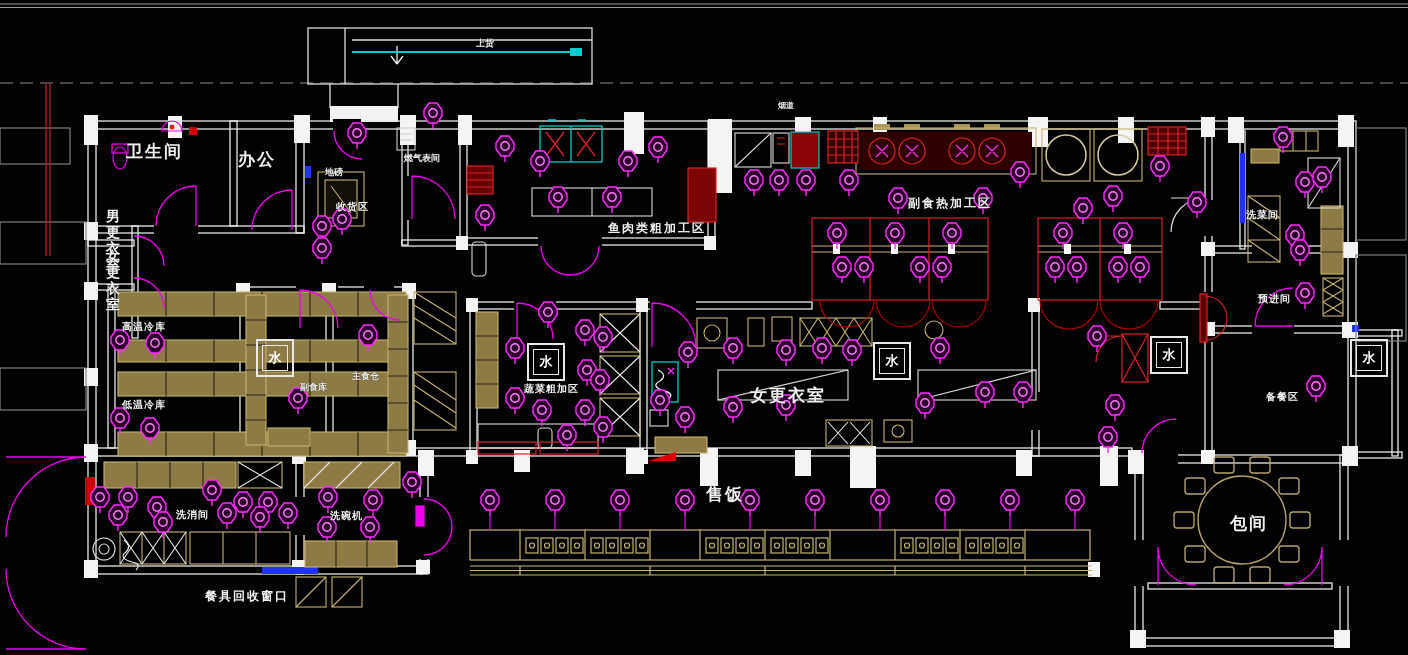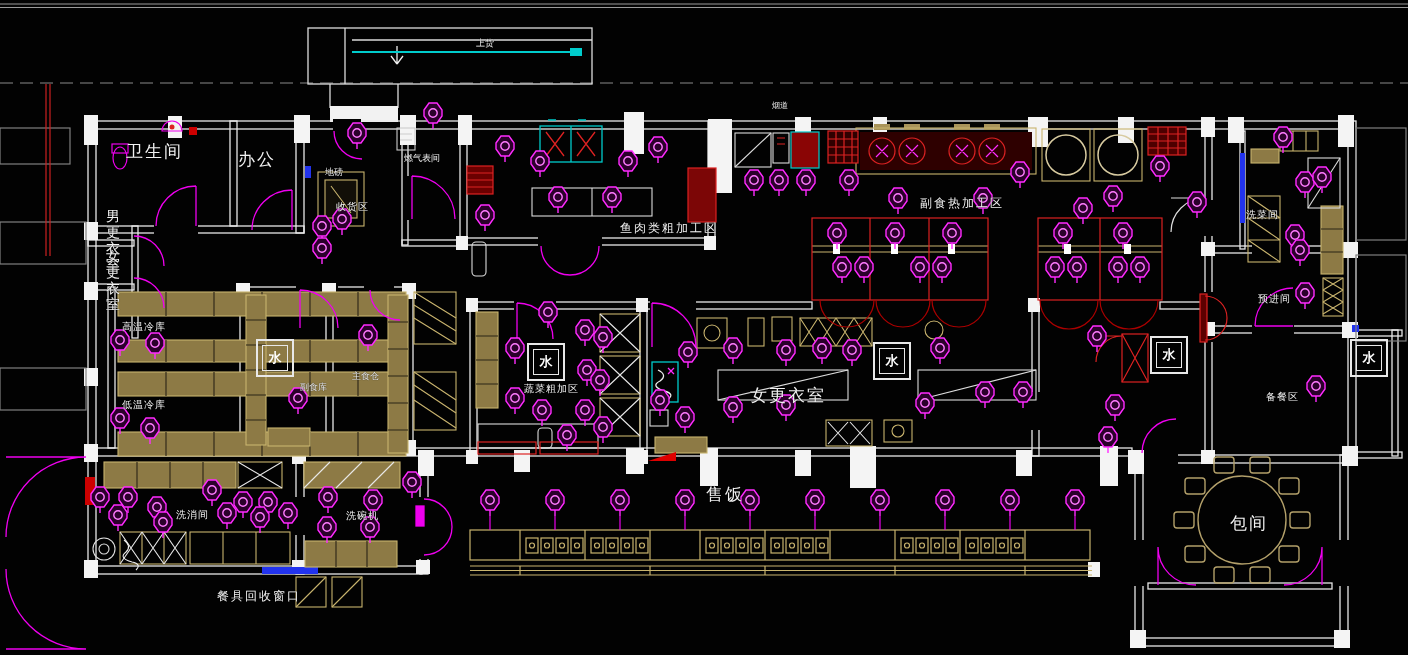--- a/index.html
+++ b/index.html
@@ -1,24 +1,24 @@
 <!DOCTYPE html>
 <html><head>
 <meta charset="utf-8">
 <style>
   html,body{margin:0;padding:0;background:#000;}
   .stage{position:relative;width:1408px;height:655px;background:#020202;overflow:hidden;
          font-family:"Liberation Sans",sans-serif;}
   svg{position:absolute;left:0;top:0;}
-  .lbl{position:absolute;color:#f2f2f2;font-weight:normal;font-size:10px;letter-spacing:1px;
+  .lbl{position:absolute;color:#f2f2f2;font-weight:bold;font-size:10px;letter-spacing:1px;
        white-space:nowrap;text-shadow:0 0 1px #000;}
-  .s8{font-size:8px;letter-spacing:0;}
+  .s8{font-size:8px;letter-spacing:0;margin-left:6px;}
   .s9{font-size:9px;letter-spacing:0;}
   .s11{font-size:17px;letter-spacing:2px;}
-  .s12{font-size:12px;letter-spacing:2px;margin-left:12px;}
+  .s12{font-size:12px;letter-spacing:2px;}
   .two{white-space:normal;width:26px;line-height:1.15;text-align:center;letter-spacing:0;font-size:14px;}
   .water{position:absolute;width:38px;height:38px;border:2px solid #e8e8e8;box-sizing:border-box;}
   .water .inner{position:absolute;left:4px;top:4px;right:4px;bottom:4px;border:1.5px solid #e8e8e8;
         display:flex;align-items:center;justify-content:center;color:#fff;
         font-weight:bold;font-size:13px;font-family:"Liberation Sans",sans-serif;}
 </style>
 </head>
 <body>
 
 <div class="stage">
@@ -592,21 +592,21 @@
 <div class="lbl" style="left:1246px;top:208px">洗菜间</div>
 <div class="lbl" style="left:1258px;top:292px">预进间</div>
 <div class="lbl" style="left:1266px;top:390px">备餐区</div>
 <div class="lbl" style="left:122px;top:320px">高温冷库</div>
 <div class="lbl" style="left:122px;top:398px">低温冷库</div>
 <div class="lbl s9" style="left:300px;top:381px">副食库</div>
 <div class="lbl s9" style="left:352px;top:370px">主食仓</div>
 <div class="lbl" style="left:524px;top:382px">蔬菜粗加区</div>
 <div class="lbl s11" style="left:750px;top:384px">女更衣室</div>
 <div class="lbl" style="left:176px;top:508px">洗消间</div>
-<div class="lbl" style="left:346px;top:509px">洗碗机</div>
+<div class="lbl" style="left:330px;top:509px">洗碗机</div>
 <div class="lbl s12" style="left:205px;top:588px">餐具回收窗口</div>
 <div class="lbl s11" style="left:706px;top:483px">售饭</div>
 <div class="lbl s11" style="left:1230px;top:512px">包间</div>
 <div class="lbl s9" style="left:476px;top:37px">上货</div>
 
 <div class="water" style="left:256px;top:339px">
       <div class="inner">水</div>
     </div>
 <div class="water" style="left:527px;top:343px">
       <div class="inner">水</div>

